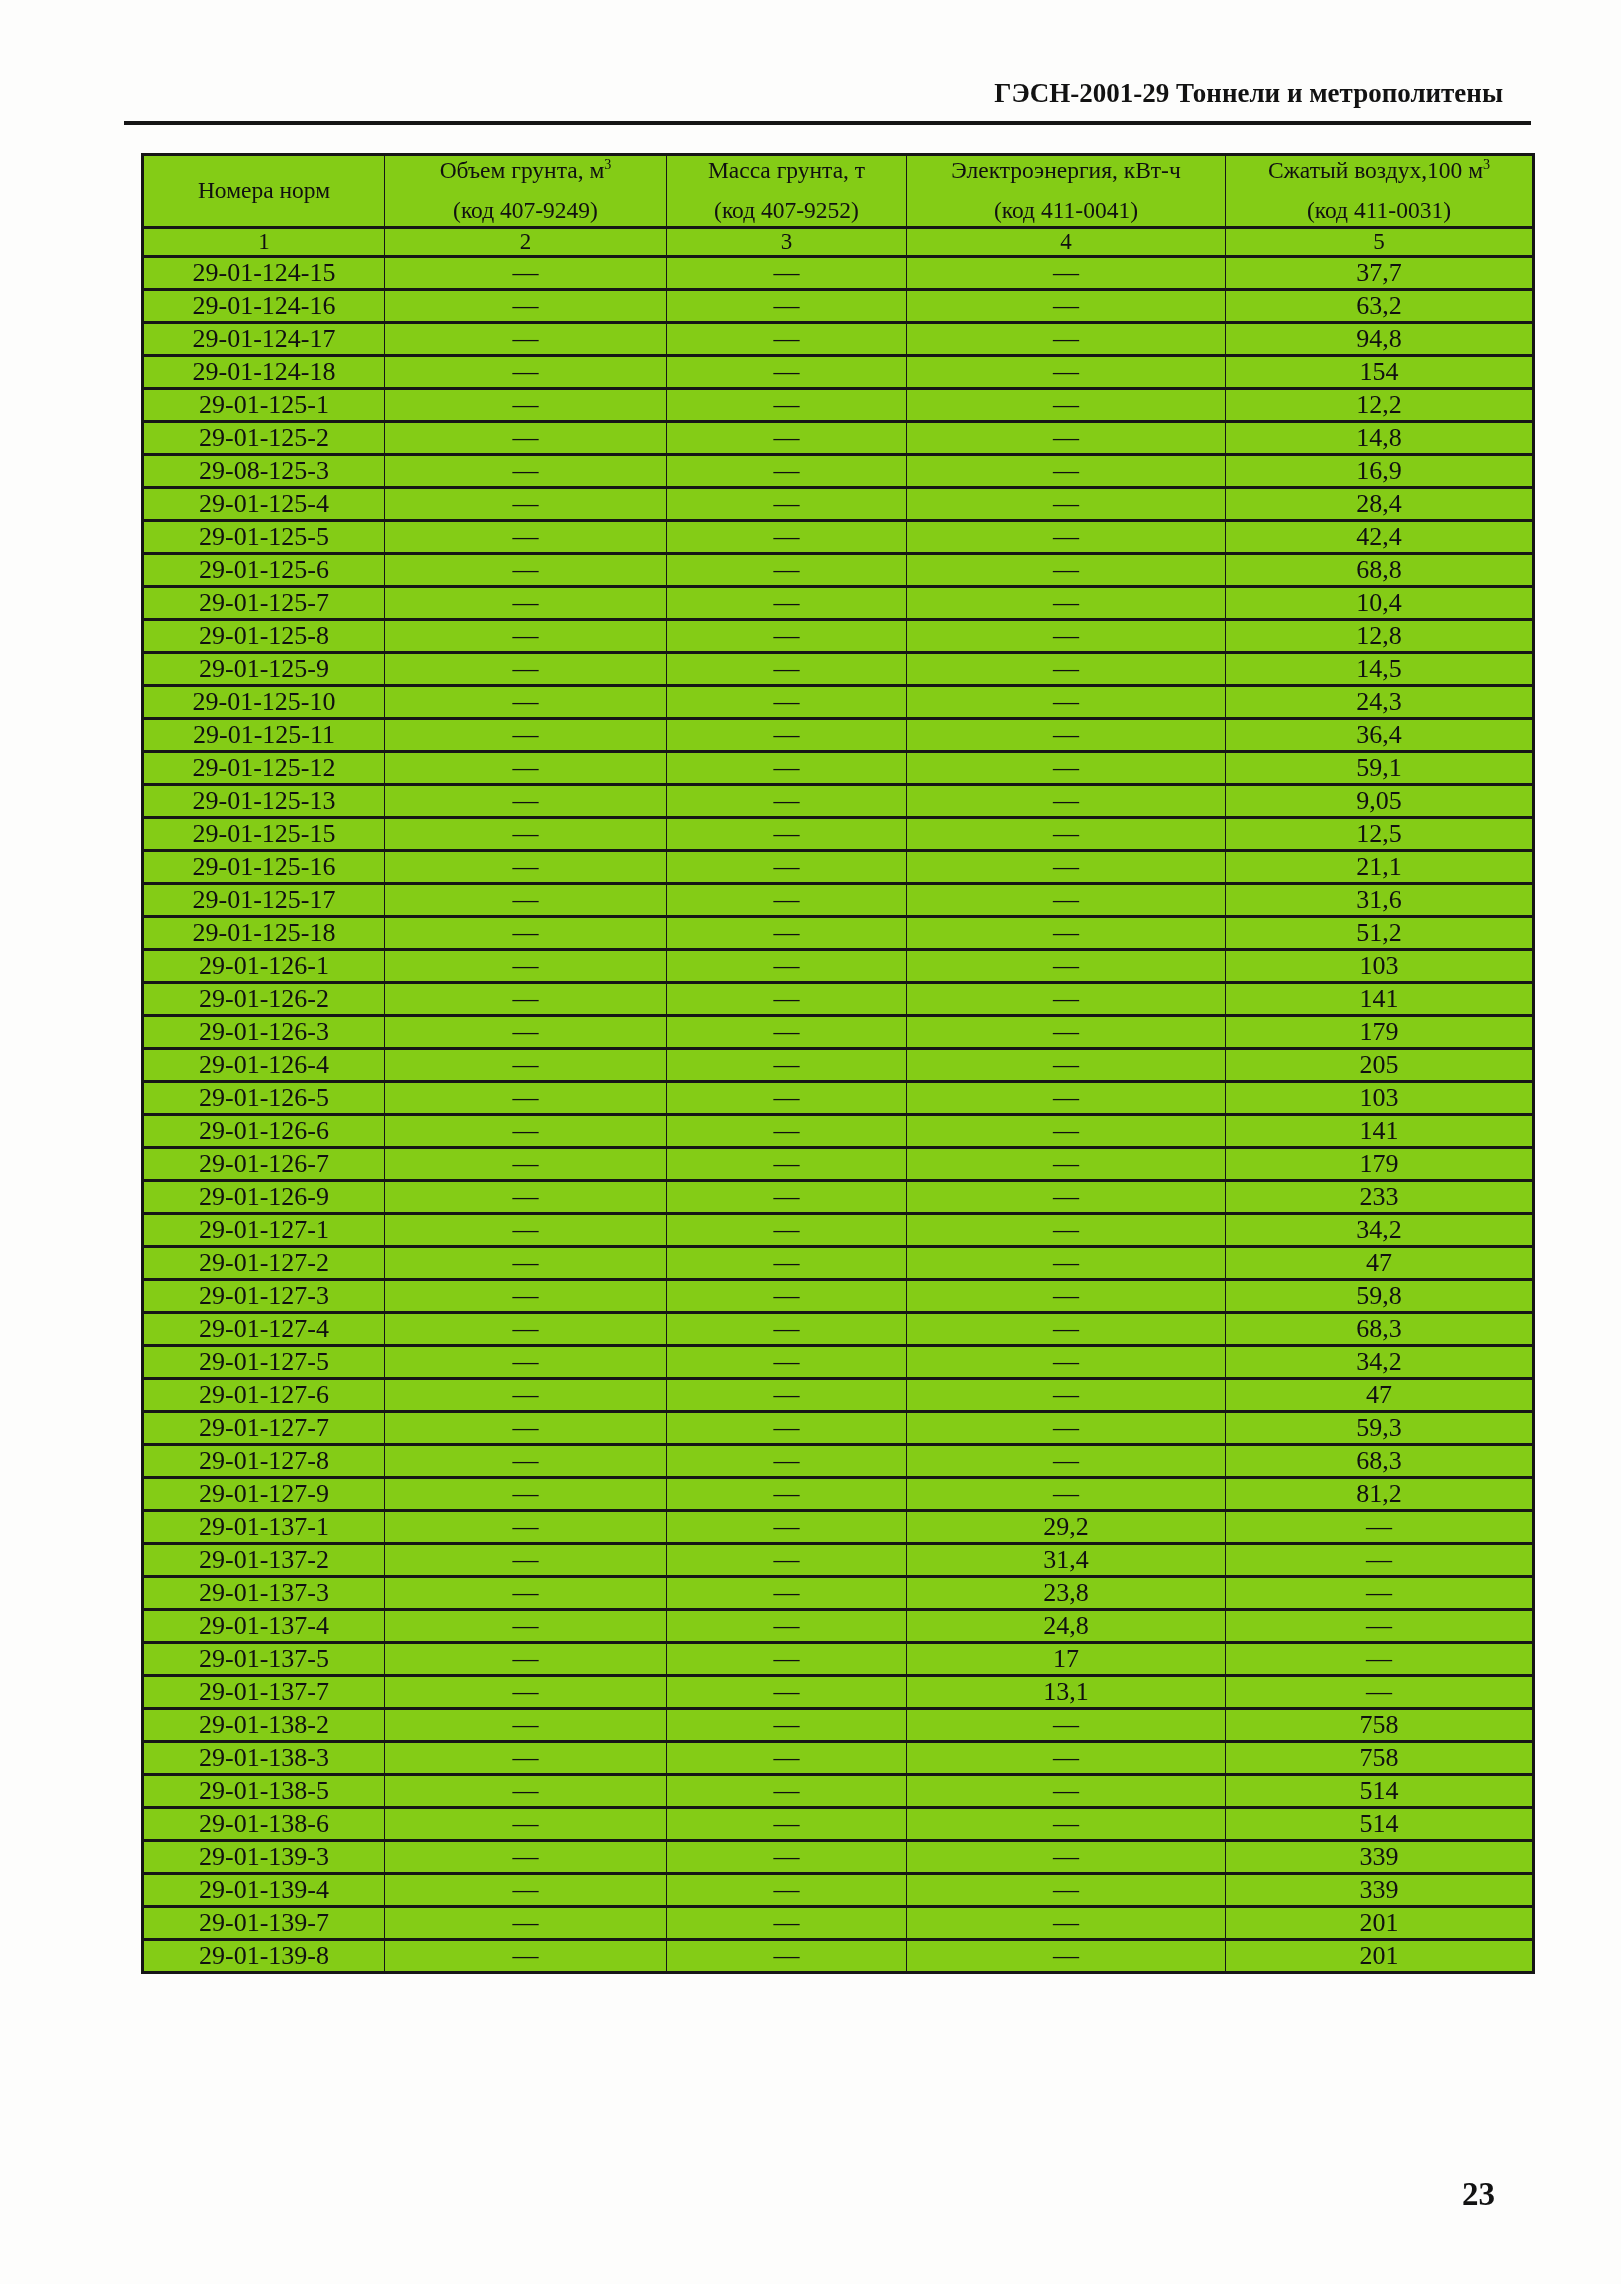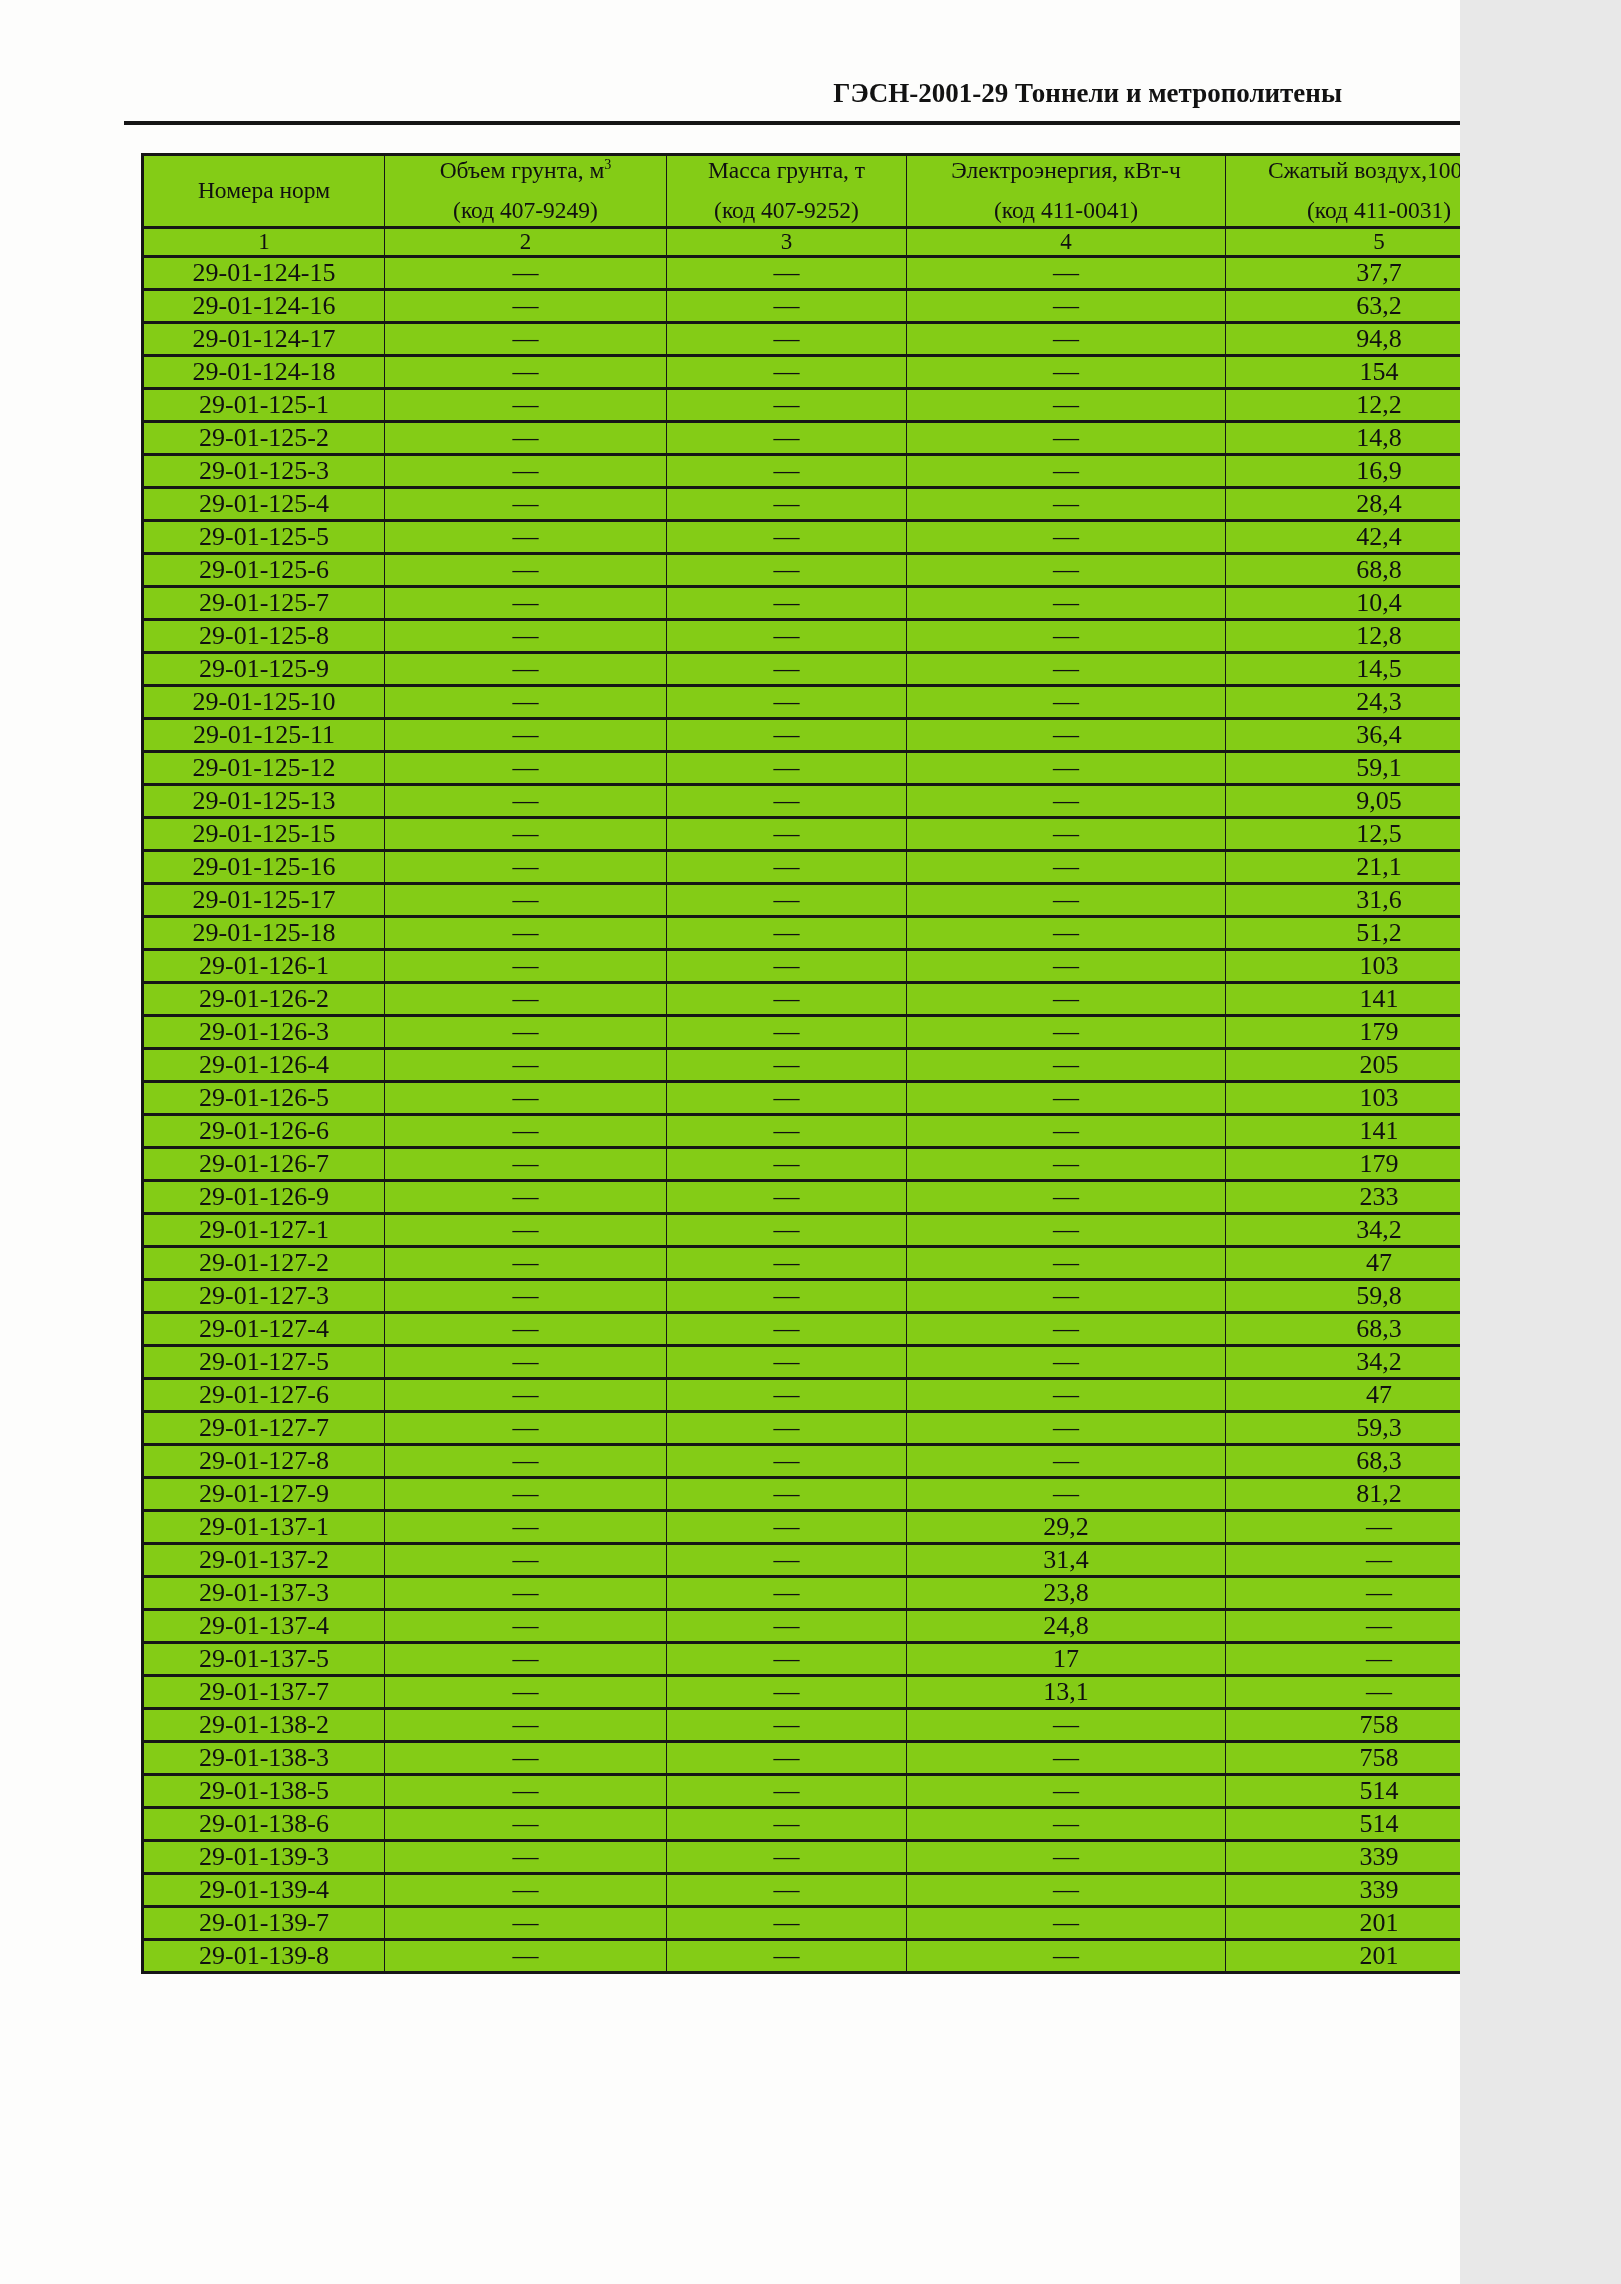--- a/index.html
+++ b/index.html
@@ -1,19 +1,19 @@
 <!DOCTYPE html>
 <html style="font-size:8px"><head>
 <meta charset="utf-8">
 <style>
   * { box-sizing: border-box; margin: 0; padding: 0; }
   html, body { background: #e8e8e8; }
   .page {
     position: relative;
-    width: 1460px;
+    width: 1621px;
     height: 2284px;
     background: #fdfdfc;
     font-family: "Liberation Serif", "DejaVu Serif", serif;
     color: #111;
     overflow: hidden;
   }
   .running-header {
     position: absolute;
     top: 78px;
     right: 118px;
@@ -169,21 +169,21 @@
 
   <tr>
     <td>29-01-125-2</td>
     <td>—</td>
     <td>—</td>
     <td>—</td>
     <td>14,8</td>
   </tr>
 
   <tr>
-    <td>29-01-125-3</td>
+    <td>29-08-125-3</td>
     <td>—</td>
     <td>—</td>
     <td>—</td>
     <td>16,9</td>
   </tr>
 
   <tr>
     <td>29-01-125-4</td>
     <td>—</td>
     <td>—</td>

